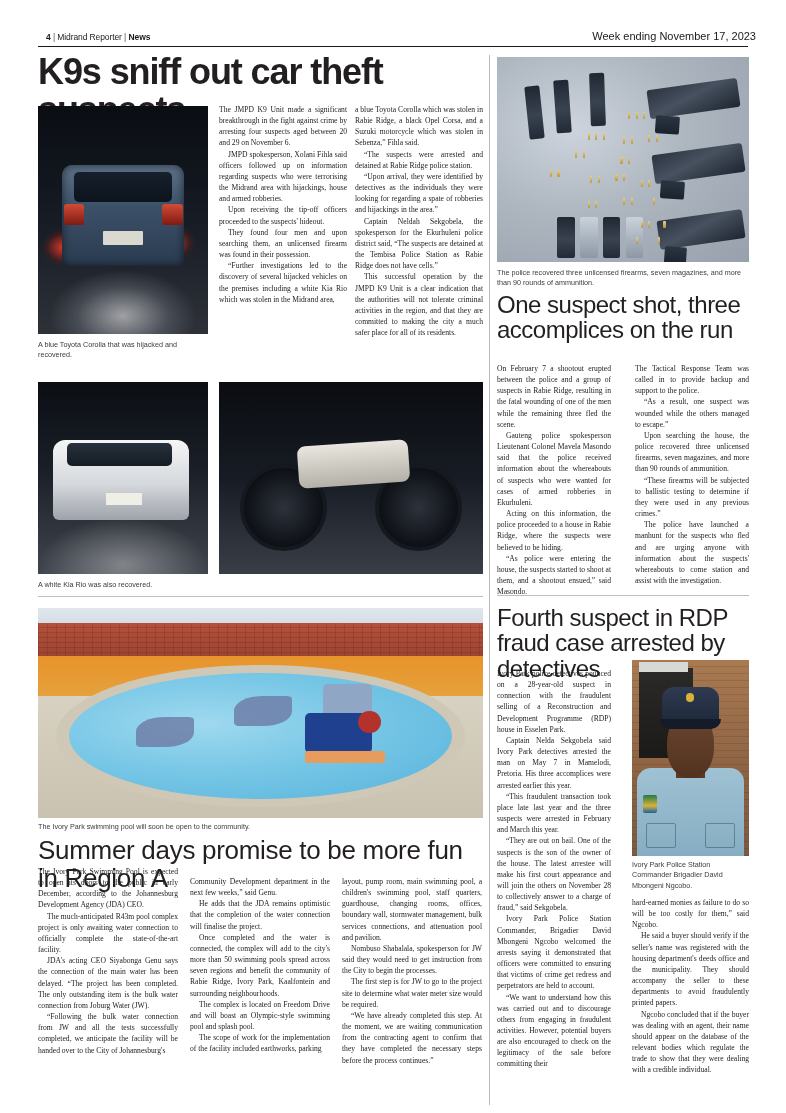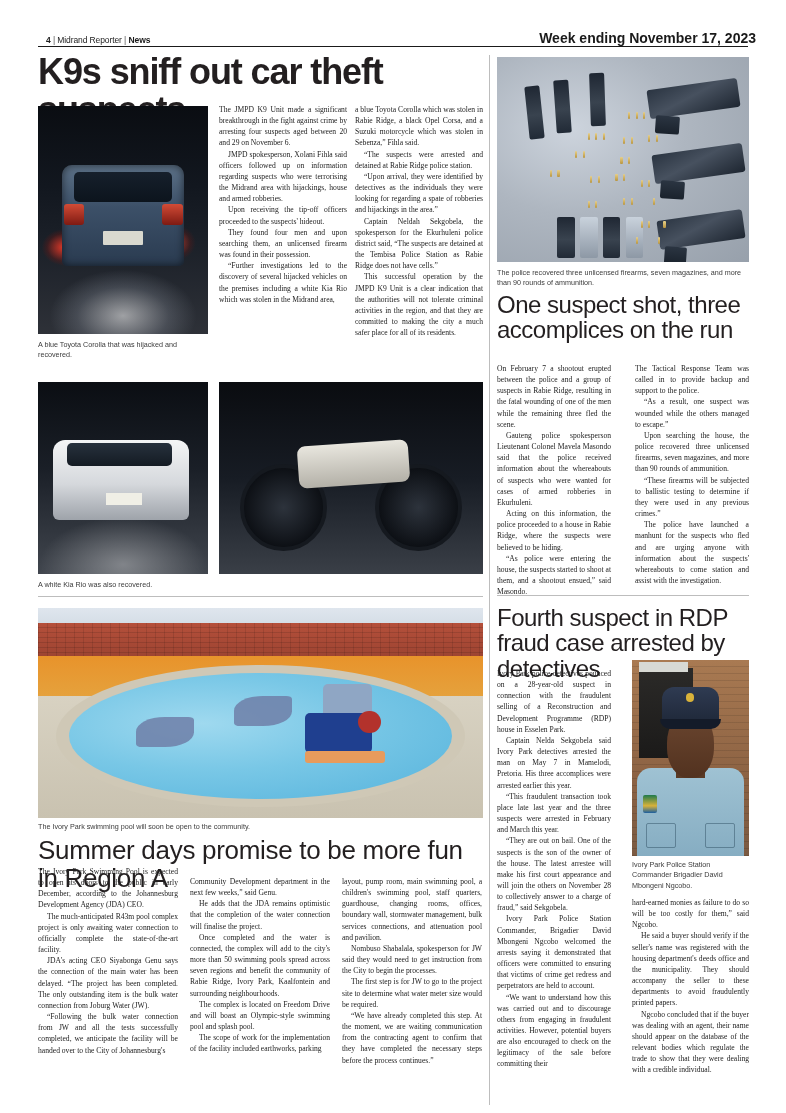--- a/index.html
+++ b/index.html
@@ -31,22 +31,22 @@
   }
   .masthead-left {
     font-size: 8.5px;
     font-weight: bold;
     color: #1a1a1a;
     letter-spacing: -0.1px;
   }
   .masthead-left .sep { font-weight: normal; color: #555; }
   .masthead-left .paper { font-weight: normal; color: #222; }
   .masthead-right {
-    font-size: 14px;
-    font-weight: bold;
+    font-size: 11px;
+    font-weight: normal;
     color: #1a1a1a;
   }
   .rule-top {
     position: absolute;
     left: 38px;
     top: 46px;
     width: 710px;
     height: 1px;
     background: #1a1a1a;
   }

